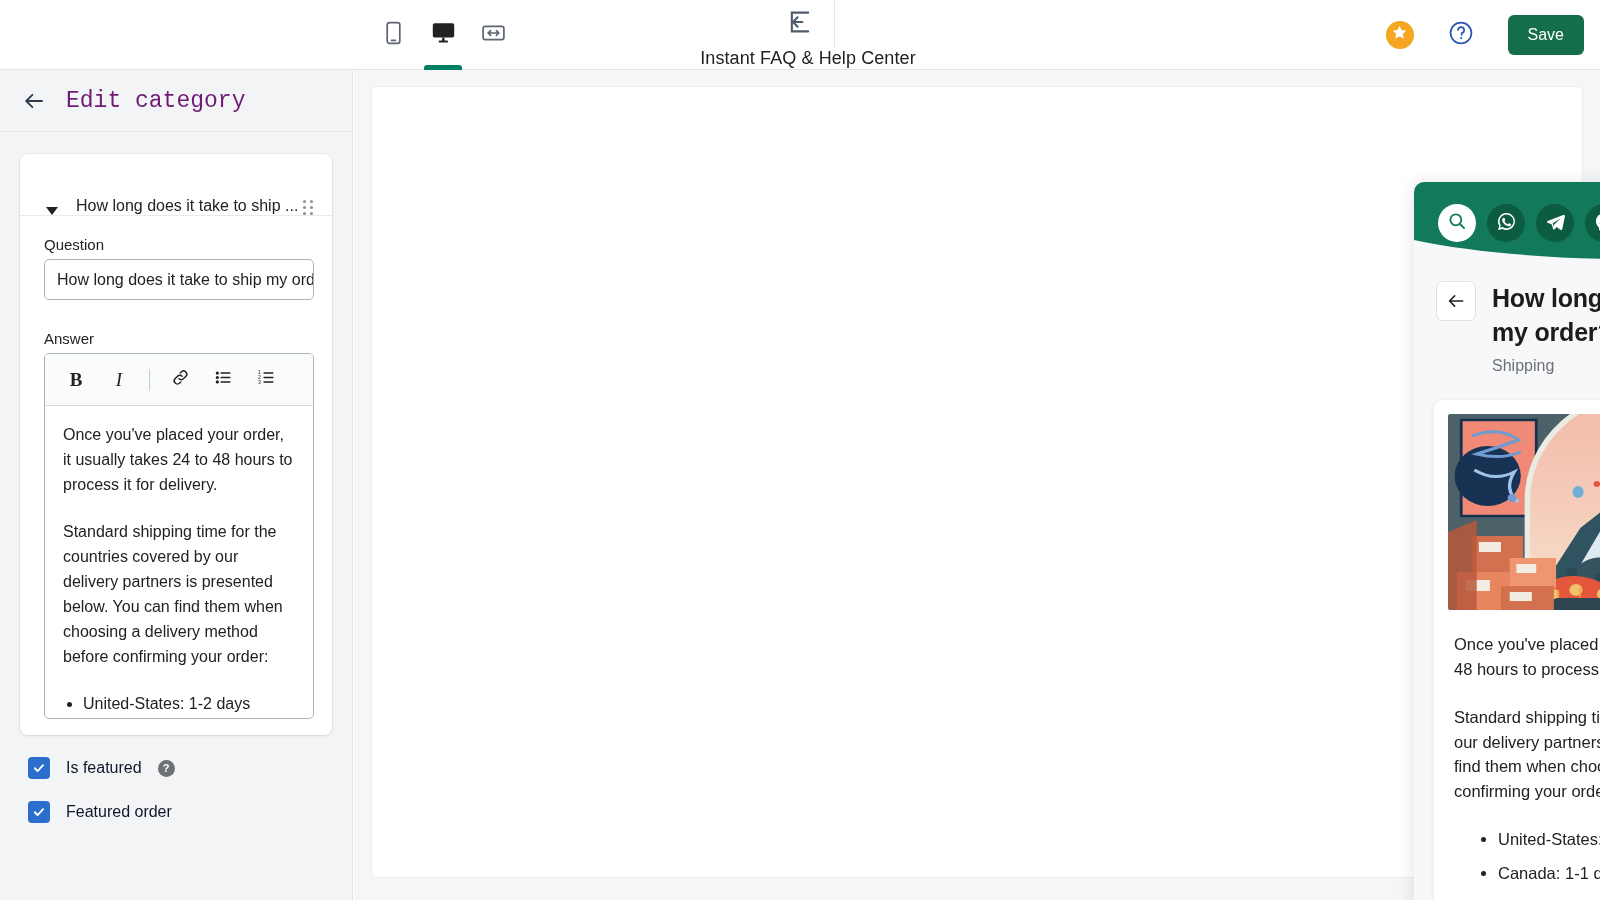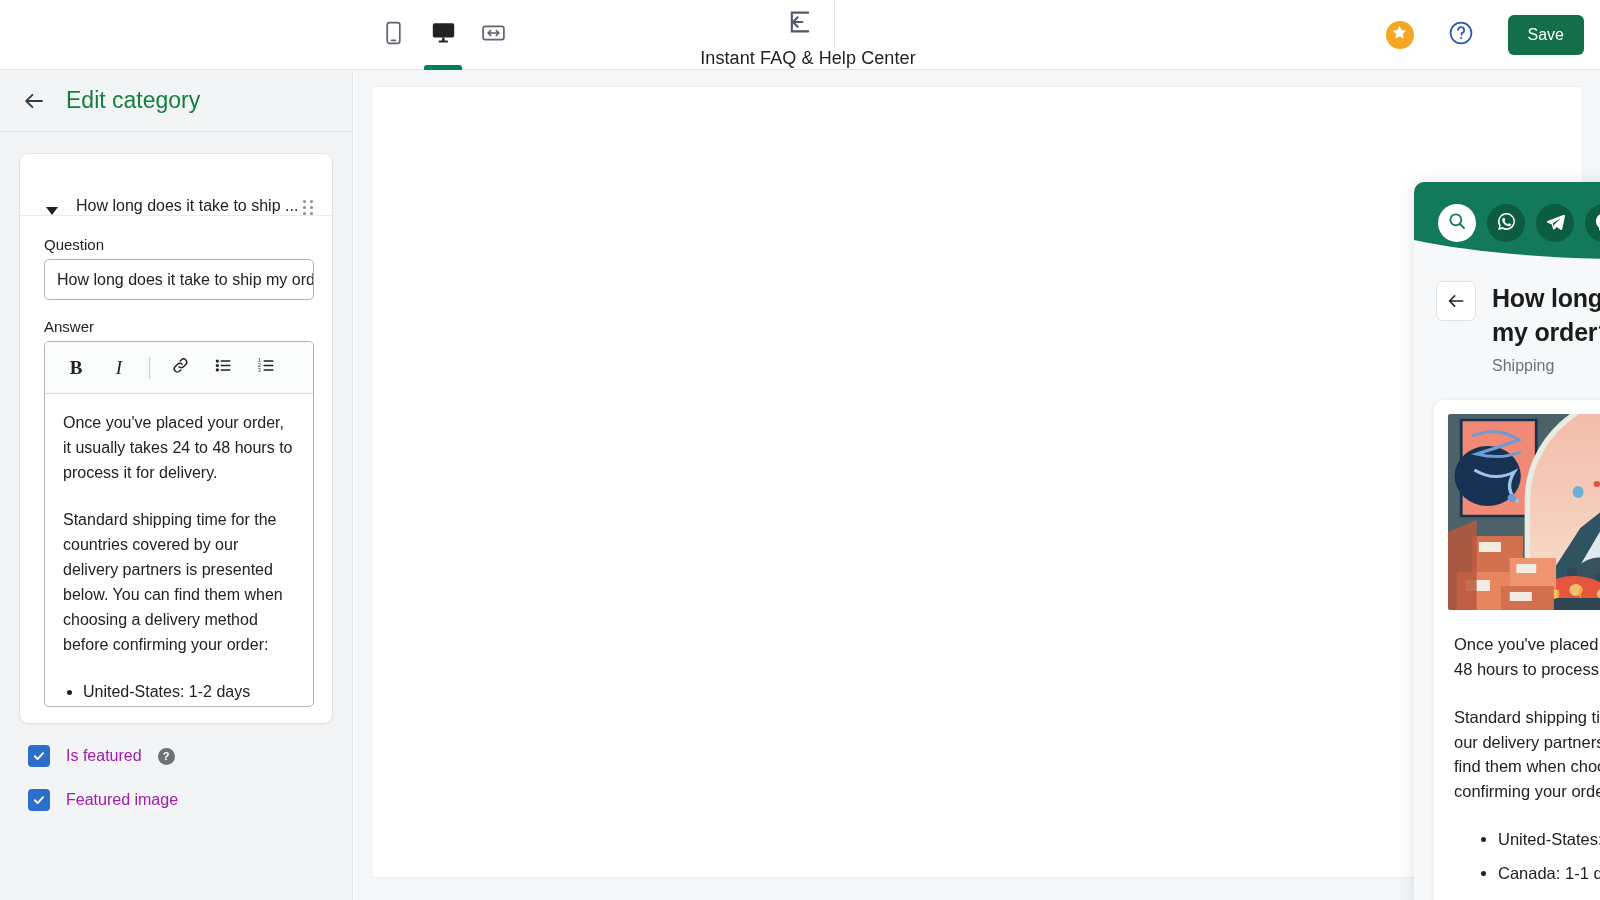--- a/index.html
+++ b/index.html
@@ -69,21 +69,21 @@
     background: #f3f4f5;
     border-right: 1px solid #e3e5e7;
     overflow: hidden;
   }
   .sidebar-head {
     height: 62px; display: flex; align-items: center;
     padding-left: 22px; gap: 20px;
     border-bottom: 1px solid #e3e5e7;
   }
   .back-arrow { cursor: pointer; display: flex; align-items:center;}
-  .sidebar-title { font-size: 23px; color: #15803d; }
+  .sidebar-title { font-size: 23px; color: #701a75; font-family: Liberation Mono, monospace; }
 
   .card {
     margin: 22px 20px 0 20px;
     background: #ffffff;
     border-radius: 8px;
     box-shadow: 0 0 0 1px rgba(0,0,0,.04), 0 1px 3px rgba(22,29,37,.1);
     overflow: hidden;
   }
   .card-header {
     height: 62px; display: flex; align-items: flex-end;
@@ -112,21 +112,21 @@
   .field-label { font-size: 15px; color: #202223; margin-bottom: 6px; }
   .text-input {
     width: 100%; height: 41px;
     border: 1px solid #aeb4b9; border-radius: 5px;
     background: #fff; padding: 0 12px;
     font-size: 16px; color: #202223;
     font-family: inherit;
     overflow: hidden; white-space: nowrap;
     display: flex; align-items: center;
   }
-  .field-label.second { margin-top: 18px; }
+  .field-label.second { margin-top: 30px; }
 
   .editor {
     border: 1px solid #aeb4b9; border-radius: 5px;
     background: #fff; overflow: hidden;
   }
   .editor-toolbar {
     height: 52px; display: flex; align-items: center;
     gap: 5px; padding: 0 12px;
     background: #fafbfb;
     border-bottom: 1px solid #d9dcdf;
@@ -150,21 +150,21 @@
     display: flex; align-items: center; gap: 16px;
     margin: 22px 0 0 28px;
     cursor: pointer;
   }
   .cbox {
     width: 22px; height: 22px; border-radius: 4px;
     background: #2c6ecb;
     display: flex; align-items: center; justify-content: center;
     flex: none;
   }
-  .check-label { font-size: 16px; color: #a21caf; }
+  .check-label { font-size: 16px; color: #0f172a; }
   .help-dot {
     width: 17px; height: 17px; border-radius: 50%;
     background: #6d7175; color: #fff;
     font-size: 11px; line-height: 17px; text-align: center;
     font-weight: bold; cursor: pointer;
   }
 
   
   .canvas {
     position: absolute; top: 70px; left: 354px;
@@ -407,21 +407,21 @@
     <span class="check-label">Is featured</span>
     <span class="help-dot">?</span>
   </div>
 
   <div class="check-row">
     <span class="cbox">
       <svg width="14" height="14" viewBox="0 0 24 24" fill="none" stroke="#ffffff" stroke-width="3.2" stroke-linecap="round" stroke-linejoin="round">
         <path d="M4.8 12.4l4.8 4.8 9.4-10"></path>
       </svg>
     </span>
-    <span class="check-label">Featured image</span>
+    <span class="check-label">Featured order</span>
   </div>
 </div>
 
 <div class="canvas">
   <div class="canvas-sheet"></div>
 
   <div class="widget">
 
     <div class="widget-header">
       <svg class="widget-header-curve" viewBox="0 0 465 26" preserveAspectRatio="none">

